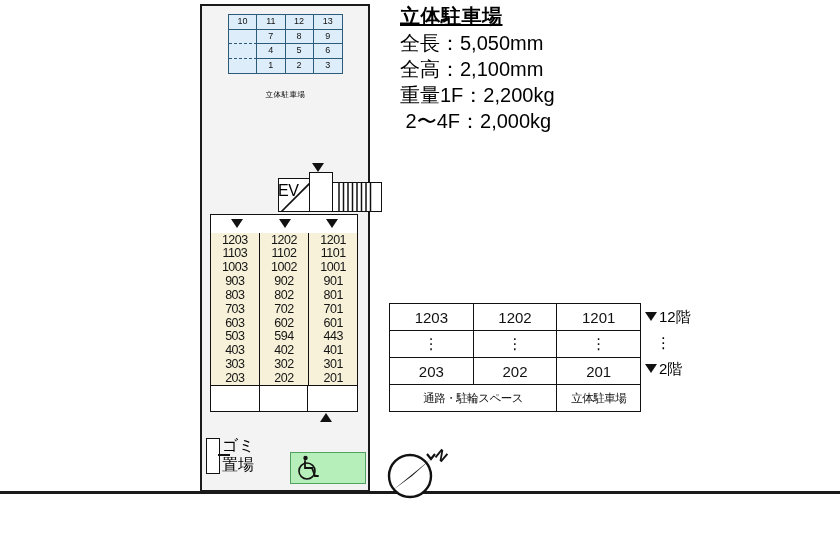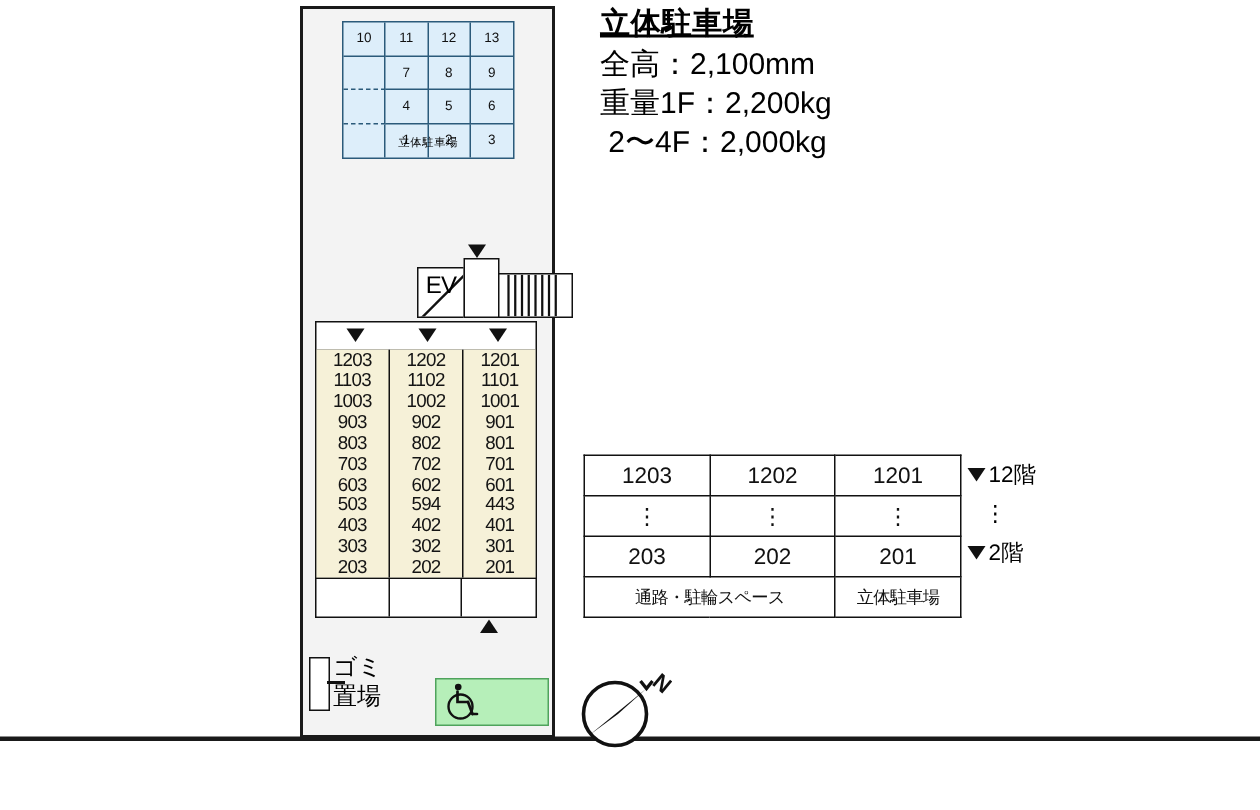--- a/index.html
+++ b/index.html
@@ -27,21 +27,21 @@
     left: 200px; top: 4px;
     width: 170px; height: 488px;
     border: 2px solid #1a1a1a;
     background: #f3f3f3;
     box-sizing: border-box;
   }
 
   
   #parking-grid {
     left: 228px; top: 14px;
-    width: 115px; height: 92px;
+    width: 115px; height: 60px;
     border: 1px solid #2b5a7a;
     background: #ddeefa;
     box-sizing: border-box;
     display: grid;
     grid-template-columns: 1fr 1fr 1fr 1fr;
     grid-template-rows: 1fr 1fr 1fr 1fr;
   }
   #parking-grid .pcell {
     border-right: 1px solid #2b5a7a;
     border-bottom: 1px solid #2b5a7a;
@@ -79,21 +79,21 @@
     overflow: hidden;
   }
   #ev-box .evdiag {
     position: absolute;
     left: -6px; top: -4px;
     width: 46px; height: 44px;
   }
   #ev-label {
     left: 278px; top: 183px;
     width: 32px;
-    text-align: center;
+    text-align: left;
     font-size: 16px;
     font-weight: 400;
     line-height: 1;
     letter-spacing: -0.5px;
   }
   #ev-mid {
     left: 31px; top: -6px;
     width: 24px; height: 40px;
     border: 1.5px solid #111;
     background: #ffffff;
@@ -435,20 +435,21 @@
 
   <svg id="compass" class="abs" viewBox="0 0 66 62">
     <circle cx="28" cy="36" r="21" fill="#ffffff" stroke="#111" stroke-width="2.4"></circle>
     <path d="M49 19 L30 36 L11 50 Z" fill="#111"></path>
     <path d="M45 14 L49 19 L53 14" fill="none" stroke="#111" stroke-width="2.2"></path>
     <text x="52" y="16" font-family="Liberation Sans, sans-serif" font-size="15" font-weight="700" fill="#111" transform="rotate(40 52 16)">N</text>
   </svg>
 
   <div id="spec" class="abs">
     <div id="spec-title">立体駐車場</div>
+    <div class="spec-line">全長：5,050mm</div>
     <div class="spec-line">全高：2,100mm</div>
     <div class="spec-line">重量1F：2,200kg</div>
     <div class="spec-line"> 2〜4F：2,000kg</div>
   </div>
 
   <div id="legend" class="abs">
     <table id="legend-table">
       <tbody>
           <tr>
         <td>1203</td>

